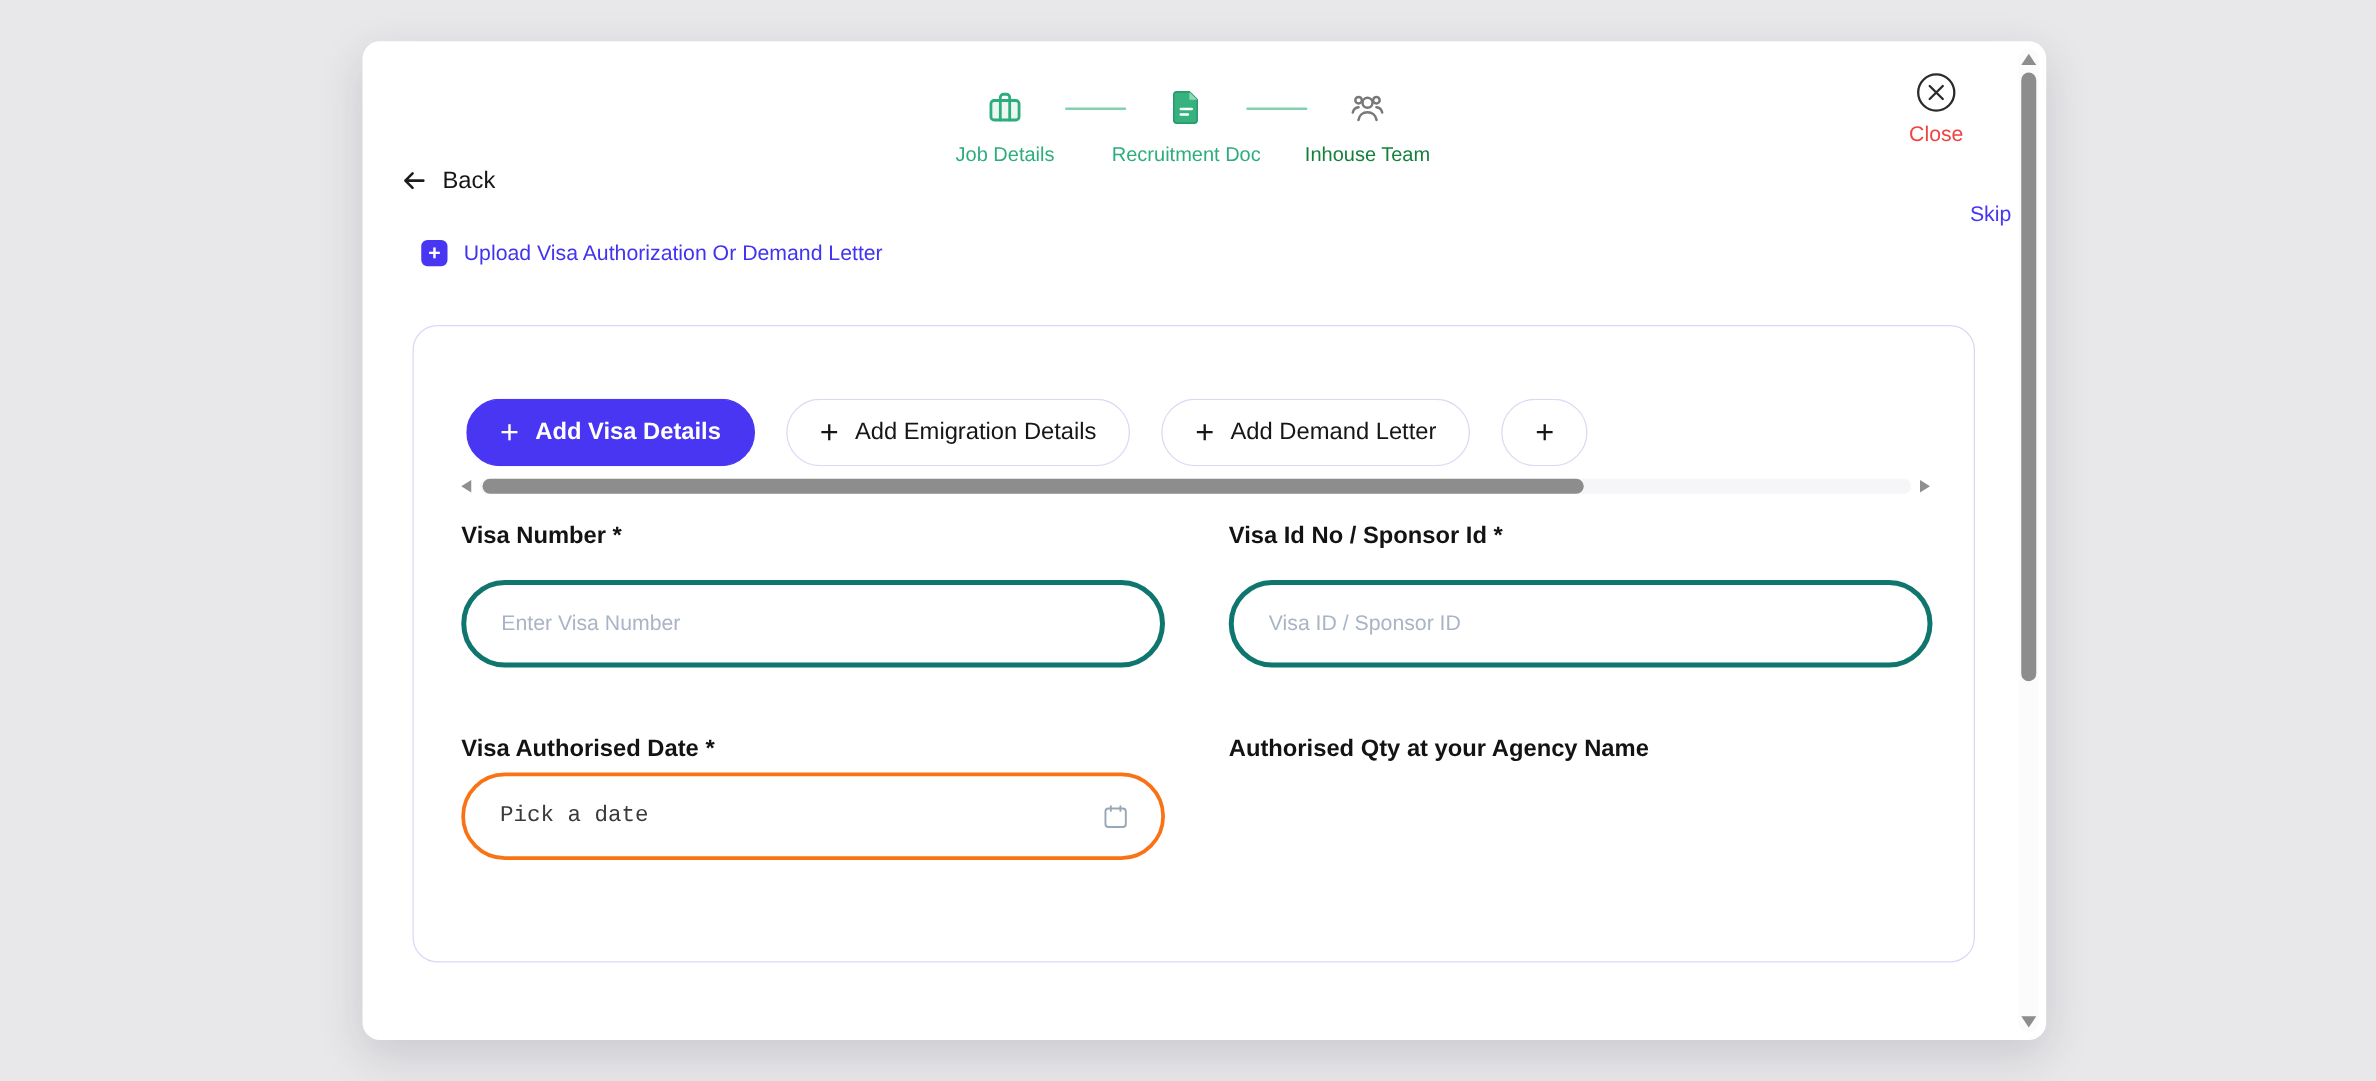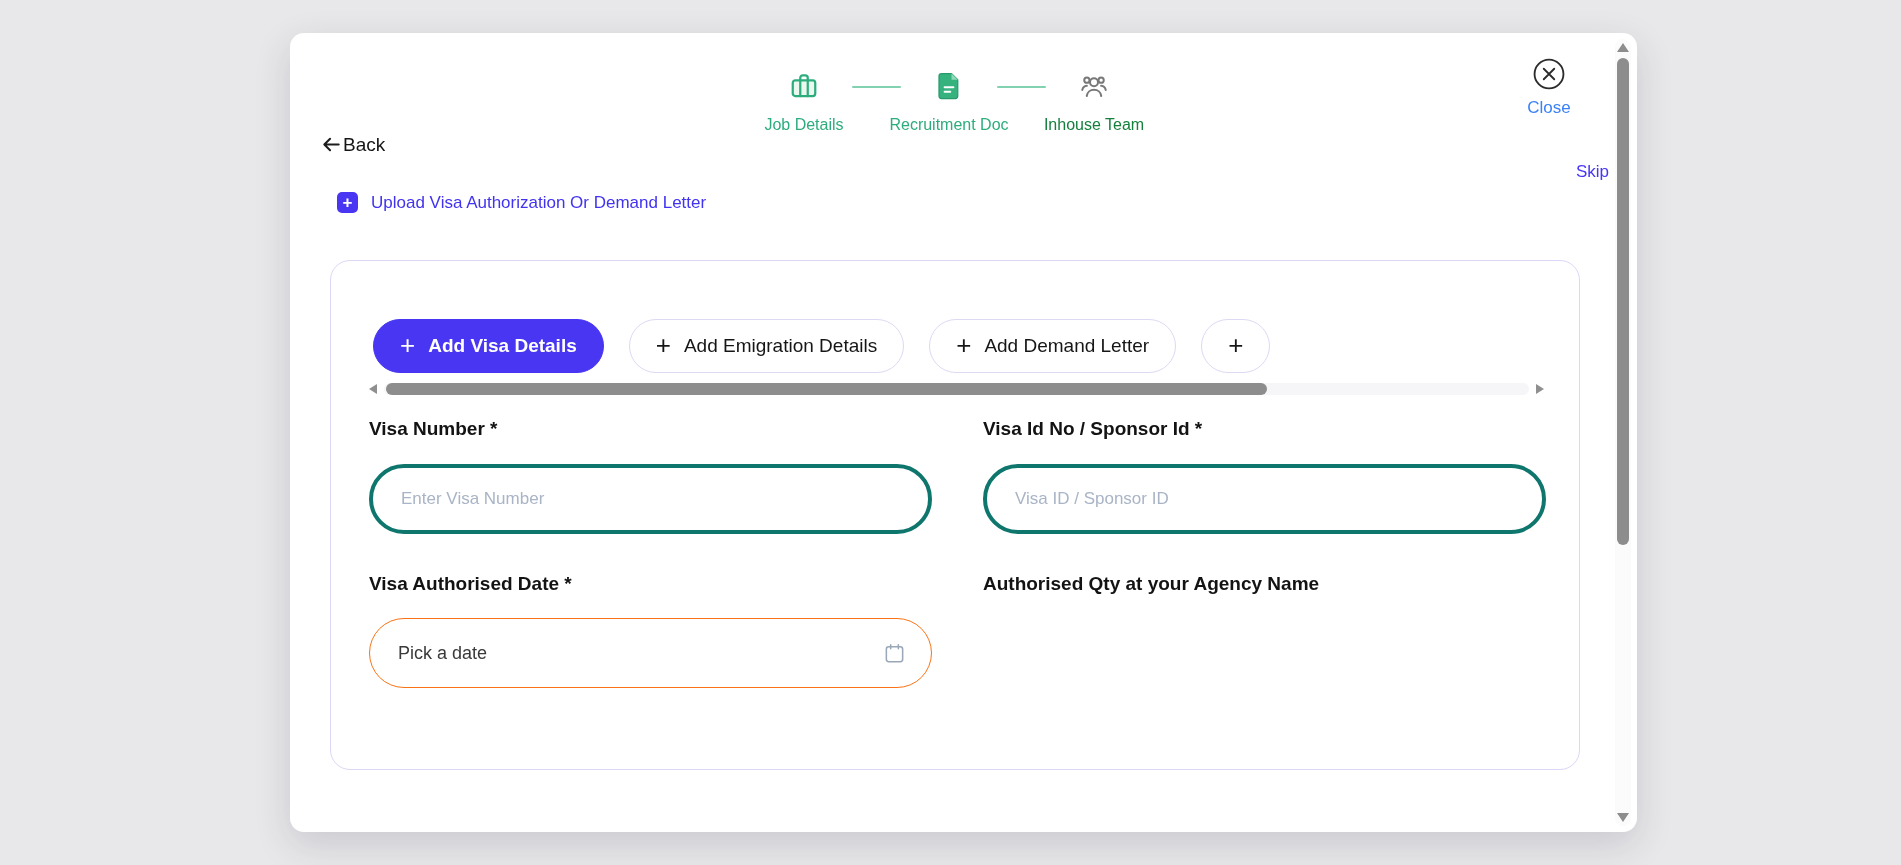--- a/index.html
+++ b/index.html
@@ -45,26 +45,26 @@
   .step.active .slabel { color:#2dad7d; }
   .step.inactive .slabel { color:#15803d; }
   .connector { width:49px; height:2px; background:#82d2b2; margin-top:15px; border-radius:1px; }
 
   
   .close-block {
     position:absolute; left:1227px; top:24px; width:64px;
     display:flex; flex-direction:column; align-items:center; cursor:pointer;
   }
   .close-block .cicon { width:34px; height:34px; }
-  .close-block .clabel { margin-top:7px; font-size:17px; color:#3b82f6; }
+  .close-block .clabel { margin-top:7px; font-size:17px; color:#ef4444; }
 
   
   .back-block {
     position:absolute; left:30px; top:100px;
-    display:flex; align-items:center; cursor:pointer;
+    display:flex; align-items:center; gap:11px; cursor:pointer;
   }
   .back-block .bicon { width:23px; height:23px; }
   .back-block .blabel { font-size:19px; font-weight:500; color:#151515; }
   .skip-link {
     position:absolute; right:28px; top:129px;
     font-size:17px; font-weight:500; color:#4836f3; cursor:pointer;
   }
 
   
   .upload-link {
@@ -124,29 +124,29 @@
   .f-input {
     position:absolute; width:563px; height:70px; border-radius:35px;
     border:4px solid #0f766e; background:#fff; padding:0 28px;
     font-size:17px; color:#2e2e2e; outline:none;
     font-family:"Liberation Sans", sans-serif;
   }
   .f-input::placeholder { color:#a9b4c6; opacity:1; }
   .f-input:disabled { background:#ececef; border-color:#ececef; }
   .date-field {
     position:absolute; width:563px; height:70px; border-radius:35px;
-    border:1px solid #f97316; background:#fff; padding:0 25px 0 28px;
-    display:flex; align-items:center; justify-content:space-between; cursor:pointer;
+    border:3px solid #f97316; background:#fff; padding:0 25px 0 28px;
+    display:flex; align-items:center; justify-content:space-between; cursor:pointer;font-family:Liberation Mono, monospace;
   }
   .date-field .dtext { font-size:18px; color:#3a3a3a; }
   .date-field .cal { width:23px; height:23px; }
 
   .pos-l { left:38px; }  .pos-r { left:652px; }
   .row1-label { top:157px; } .row1-input { top:203px; }
-  .row2-label { top:312px;text-align:right; } .row2-input { top:357px; }
+  .row2-label { top:328px;text-align:right; } .row2-input { top:357px; }
 </style>
 </head>
 <body>
 
 <div class="modal">
 
   <div class="stepper">
     <div class="step active">
       <span class="sicon">
         <svg viewBox="0 0 24 24" width="30" height="30" fill="none" stroke="#2dad7d" stroke-width="1.8" stroke-linecap="round" stroke-linejoin="round">

